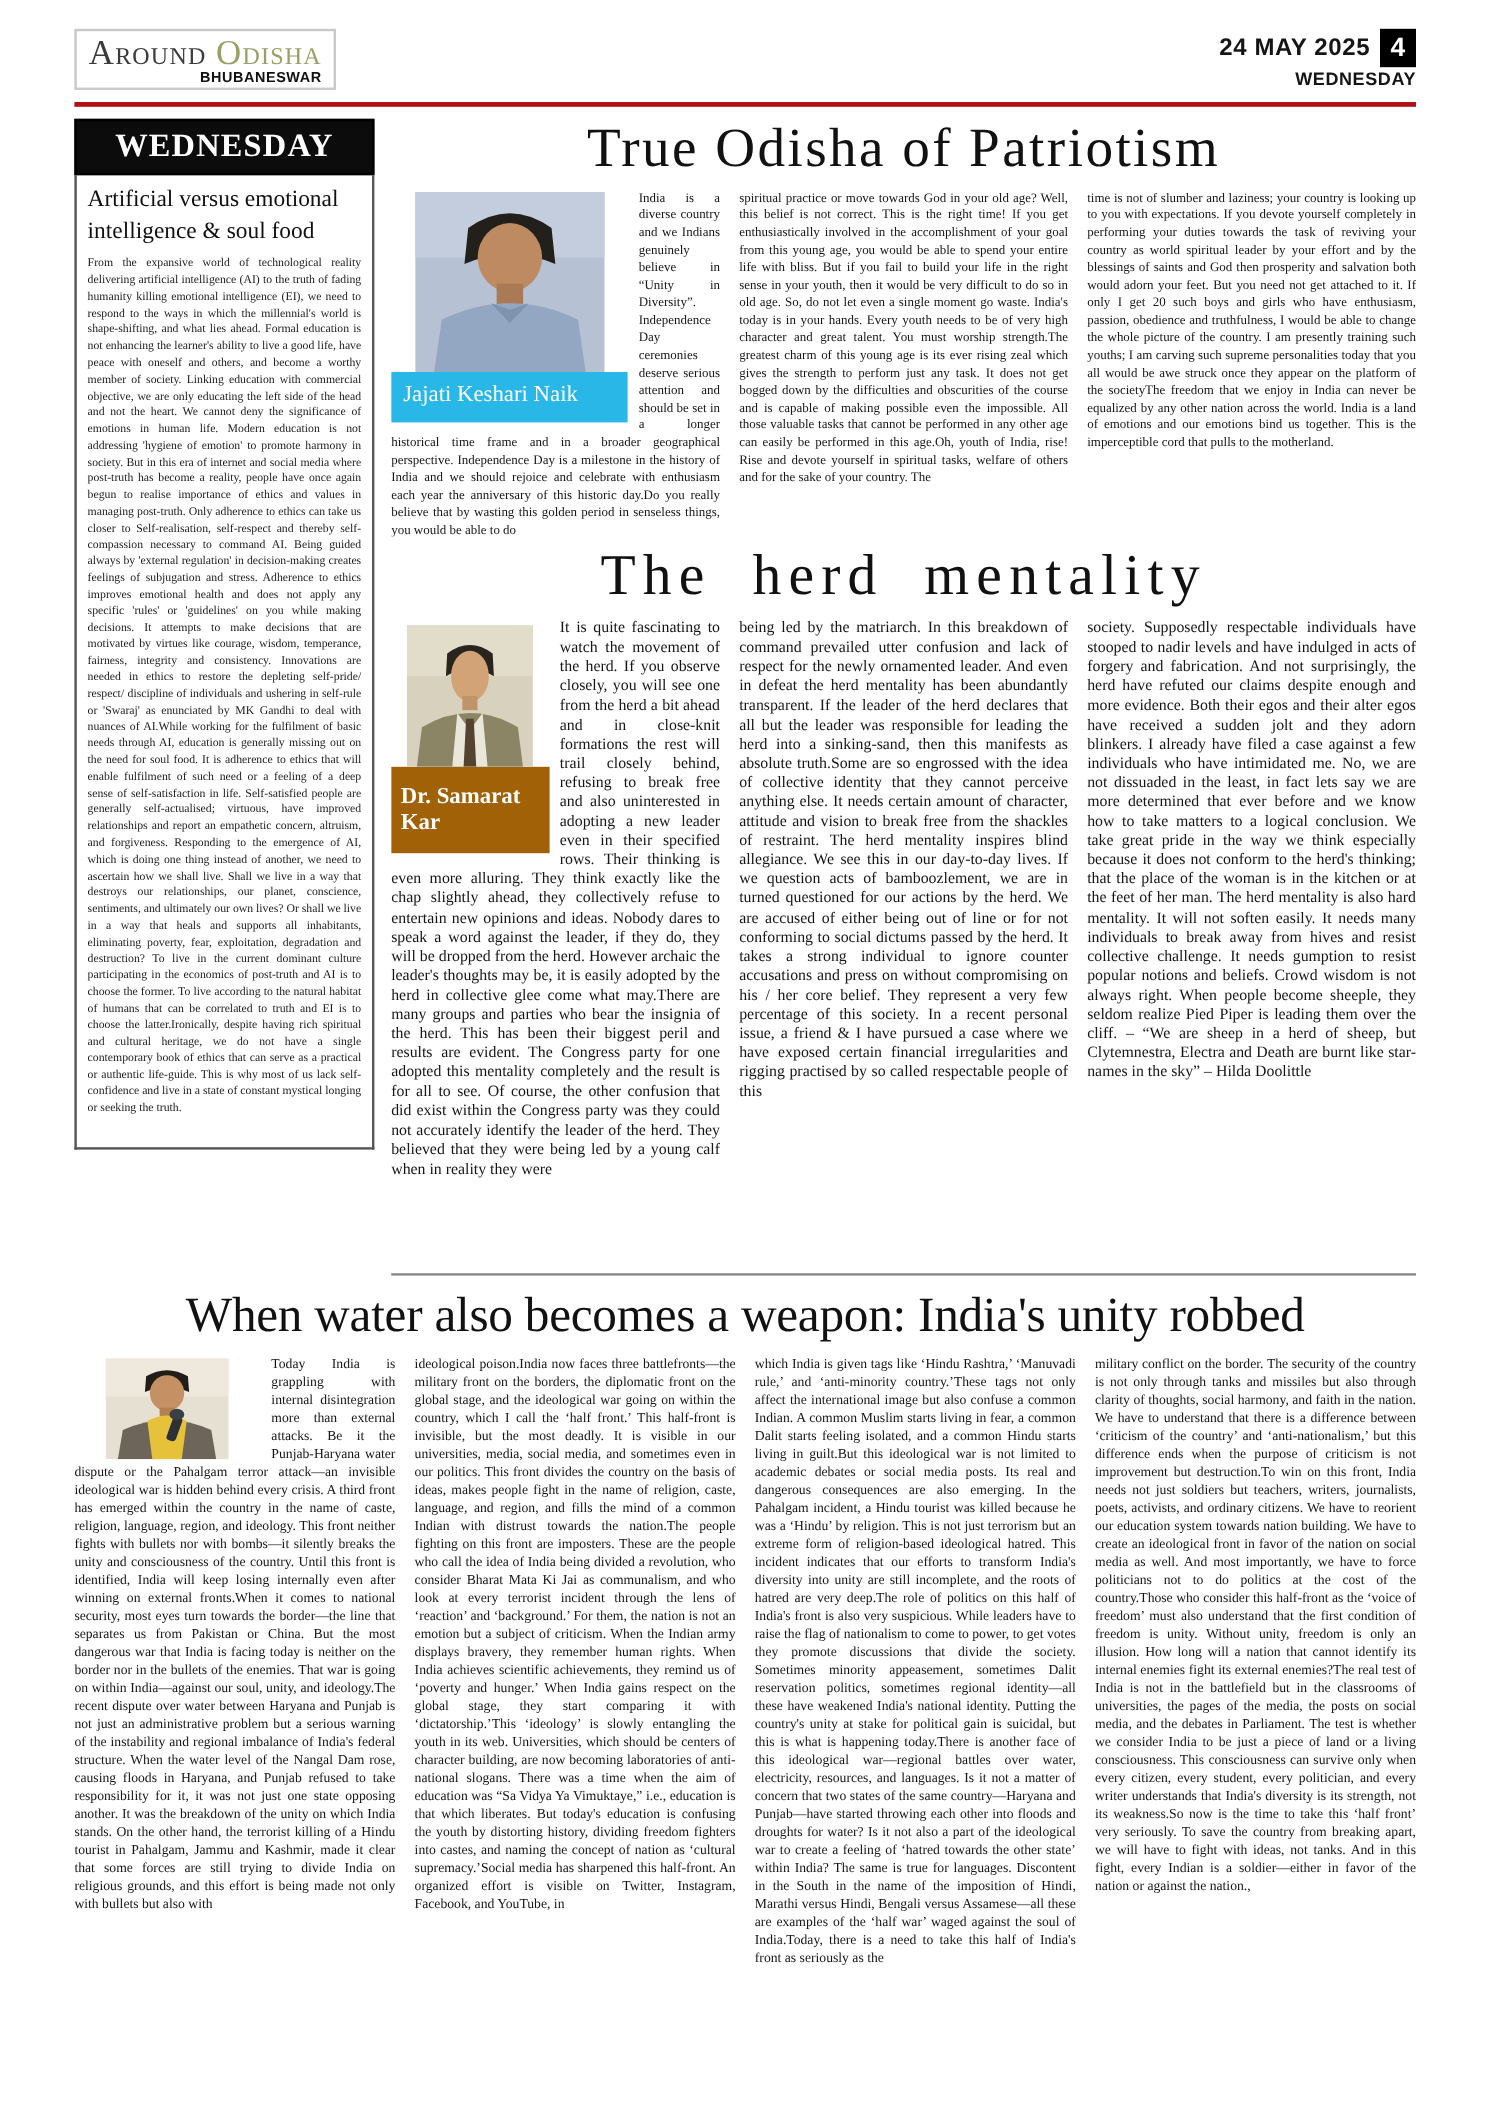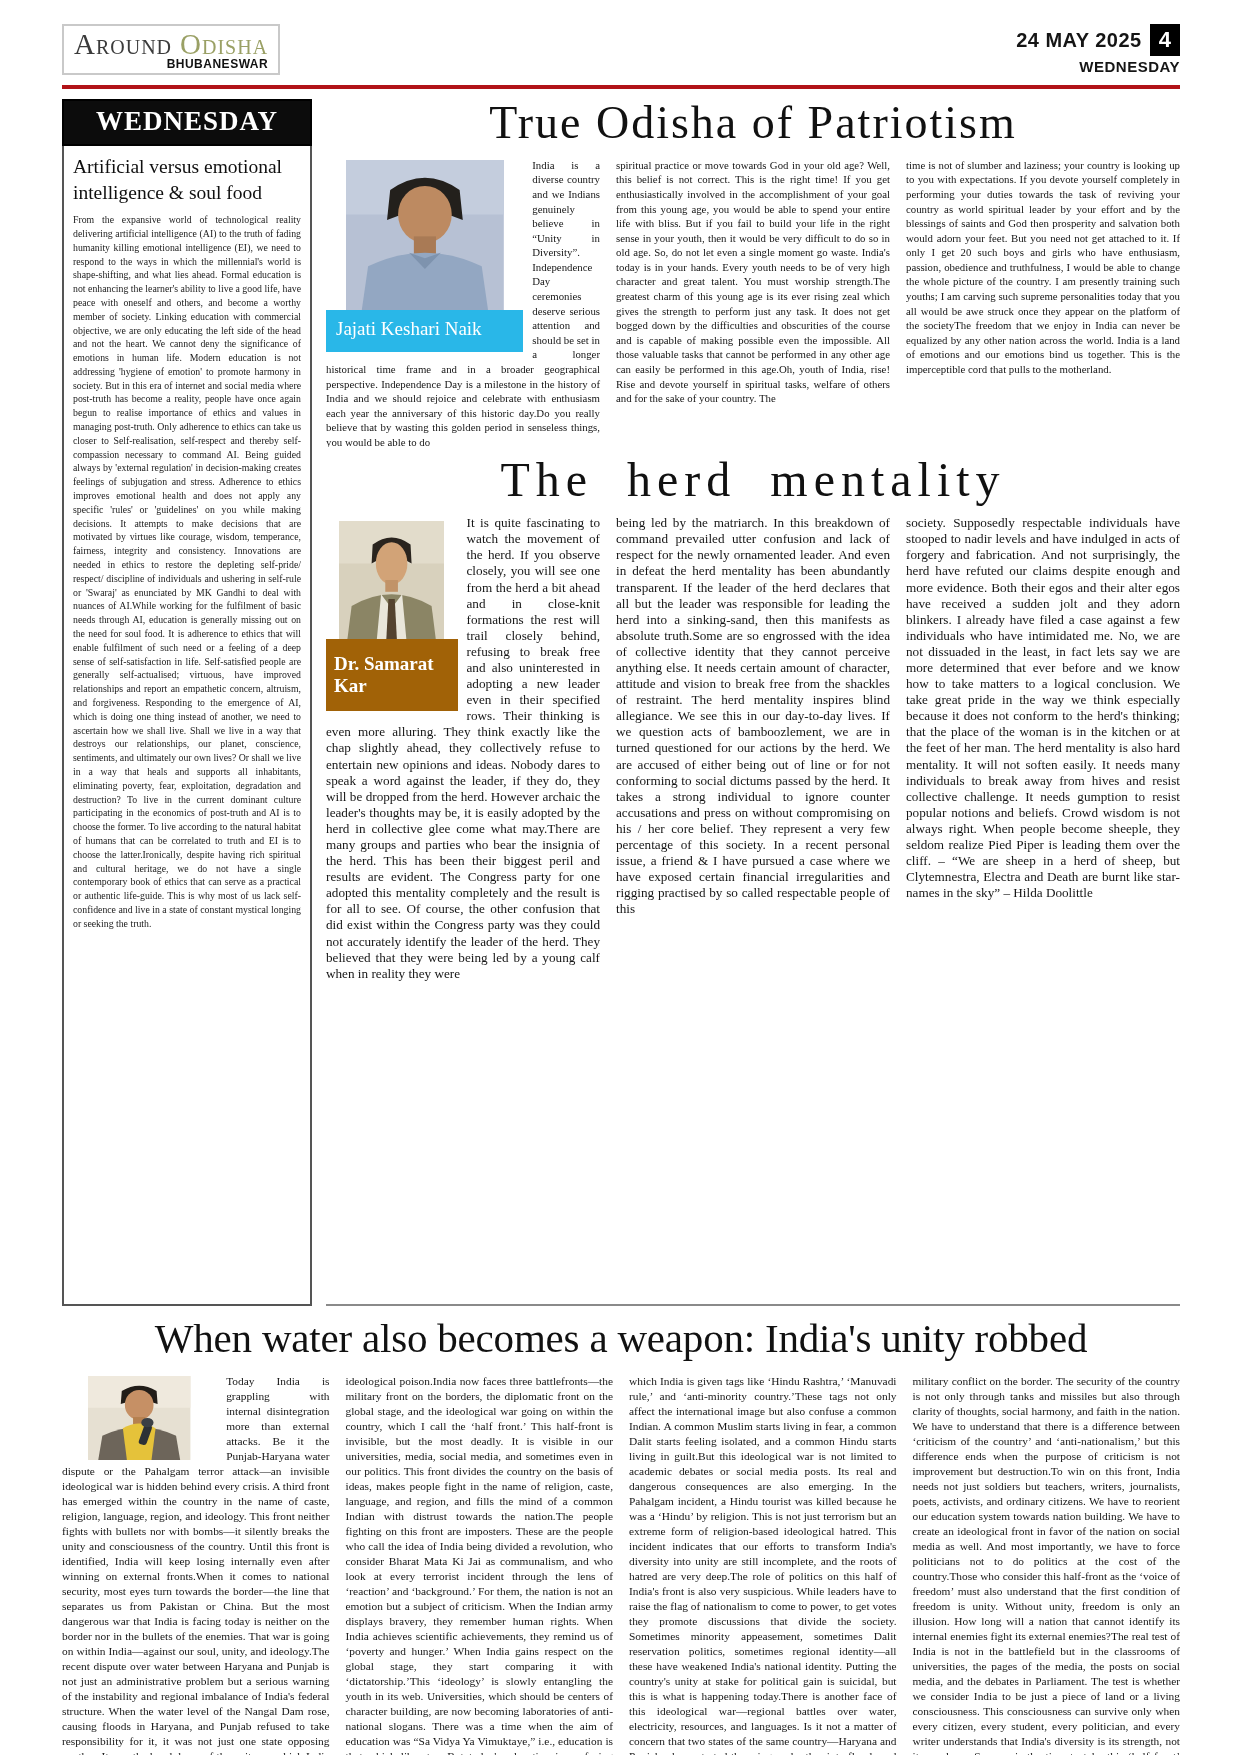--- a/index.html
+++ b/index.html
@@ -24,21 +24,21 @@
   .date-text { font-size:20px; font-weight:bold; letter-spacing:0.5px; }
   .page-badge { background:#000; color:#fff; font-size:22px; font-weight:bold;
     padding:3px 9px; display:inline-block; }
   .weekday { font-size:15px; font-weight:bold; letter-spacing:0.5px; margin-top:2px; }
 
   
   .main-top { display:grid; grid-template-columns:250px 1fr; column-gap:14px; margin-top:10px; }
 
   .ed-bar { background:#0c0c0c; color:#fff; text-align:center; font-weight:bold;
     font-size:27px; padding:5px 0 7px; letter-spacing:1px; border:2px solid #000; }
-  .ed-box { border:2px solid #555; border-top:none; padding:6px 9px; height:1160px; overflow:hidden; }
+  .ed-box { border:2px solid #555; border-top:none; padding:6px 9px; height:812px; overflow:hidden; }
   .ed-title { font-size:19.5px; line-height:1.3; font-weight:500; color:#101010; padding:2px 0 8px; }
   .ed-body { font-size:9.8px; line-height:13.8px; text-align:justify; color:#1a1a1a; }
 
   .right-articles { border-bottom:2px solid #8a8a8a; padding-bottom:6px; }
 
   .headline { text-align:center; font-weight:400; color:#111; }
   .hl-1 { font-size:46px; line-height:1.05; letter-spacing:2px; margin-bottom:10px; }
   .hl-2 { font-size:48px; line-height:1.05; letter-spacing:6px; word-spacing:16px; margin:8px 0 10px; }
   .hl-3 { font-size:41px; line-height:1.1; letter-spacing:-0.2px; margin:10px 0 12px; }
 

